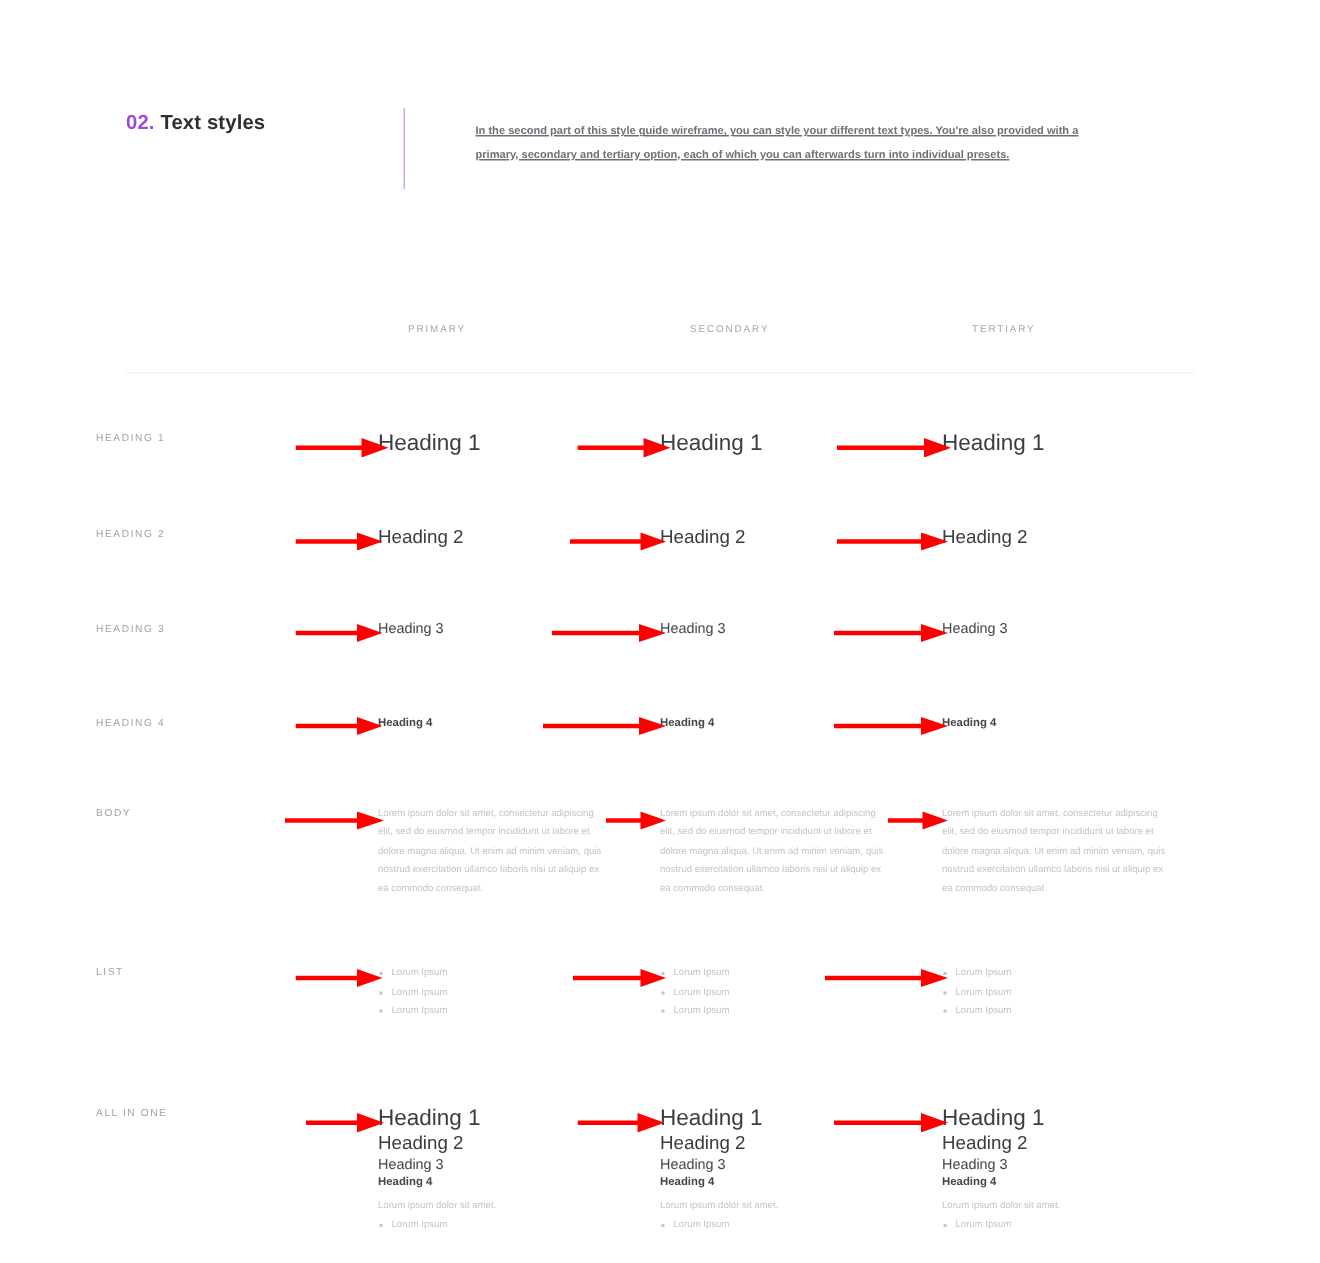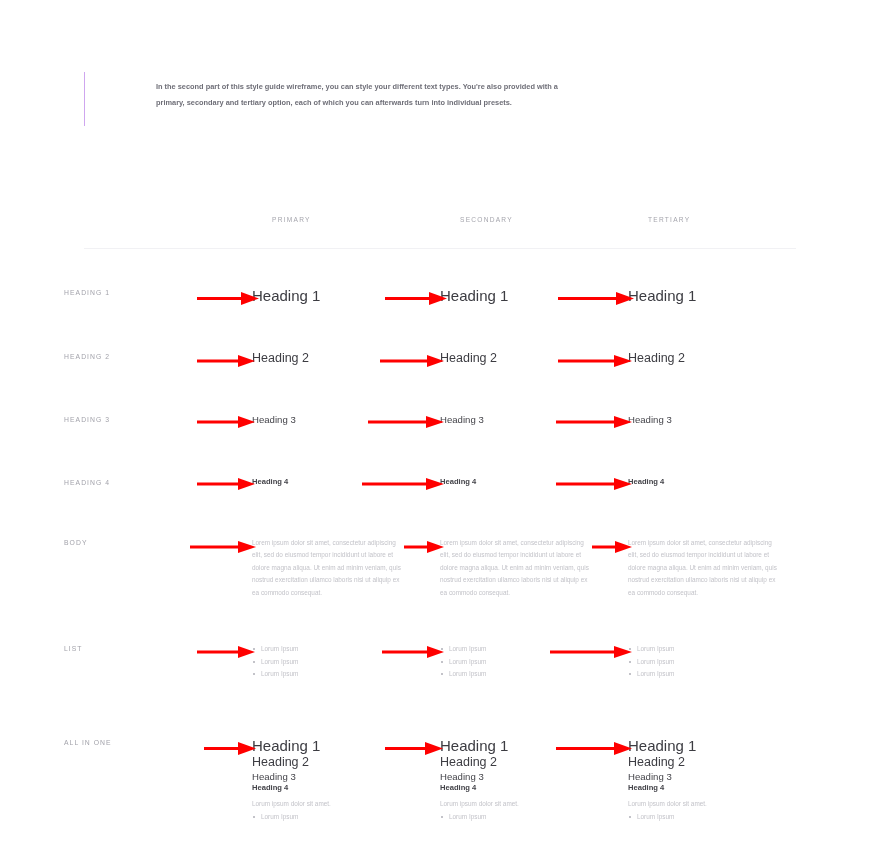--- a/index.html
+++ b/index.html
@@ -41,27 +41,28 @@
     font-weight: 700;
   }
   .sec-rule {
     flex: none;
     width: 1px;
     height: 54px;
     background: #cfa6ef;
     margin-left: 0px;
   }
   .sec-desc {
-    margin-left: 71px;
+    margin-left: 47px;
     width: 430px;
     font-size: 7.4px;
     font-weight: 700;
     line-height: 2.1;
     color: #6f6f78;
     padding-top: 7px;
+    text-decoration: underline;
   }
 
   
   .table {
     position: absolute;
     left: 84px;
     top: 208px;
     width: 712px;
   }
   .col-head-row {
@@ -148,20 +149,24 @@
     line-height: 1.9;
     color: #c3c3c9;
     margin-top: 5px;
   }
   .aio-list { margin-top: 1px; }
 </style>
 </head>
 <body>
 
 <div class="section-head">
+  <div class="sec-title">
+    <span class="sec-num">02.</span>
+    <span>Text styles</span>
+  </div>
   <div class="sec-rule"></div>
   <div class="sec-desc">In the second part of this style guide wireframe, you can style your different text types. You're also provided with a primary, secondary and tertiary option, each of which you can afterwards turn into individual presets.</div>
 </div>
 
 <div class="table">
 
   <div class="col-head-row">
     <div class="lbl-col"></div>
     <div class="s-col"><span class="col-head">PRIMARY</span></div>
     <div class="s-col"><span class="col-head">SECONDARY</span></div>

